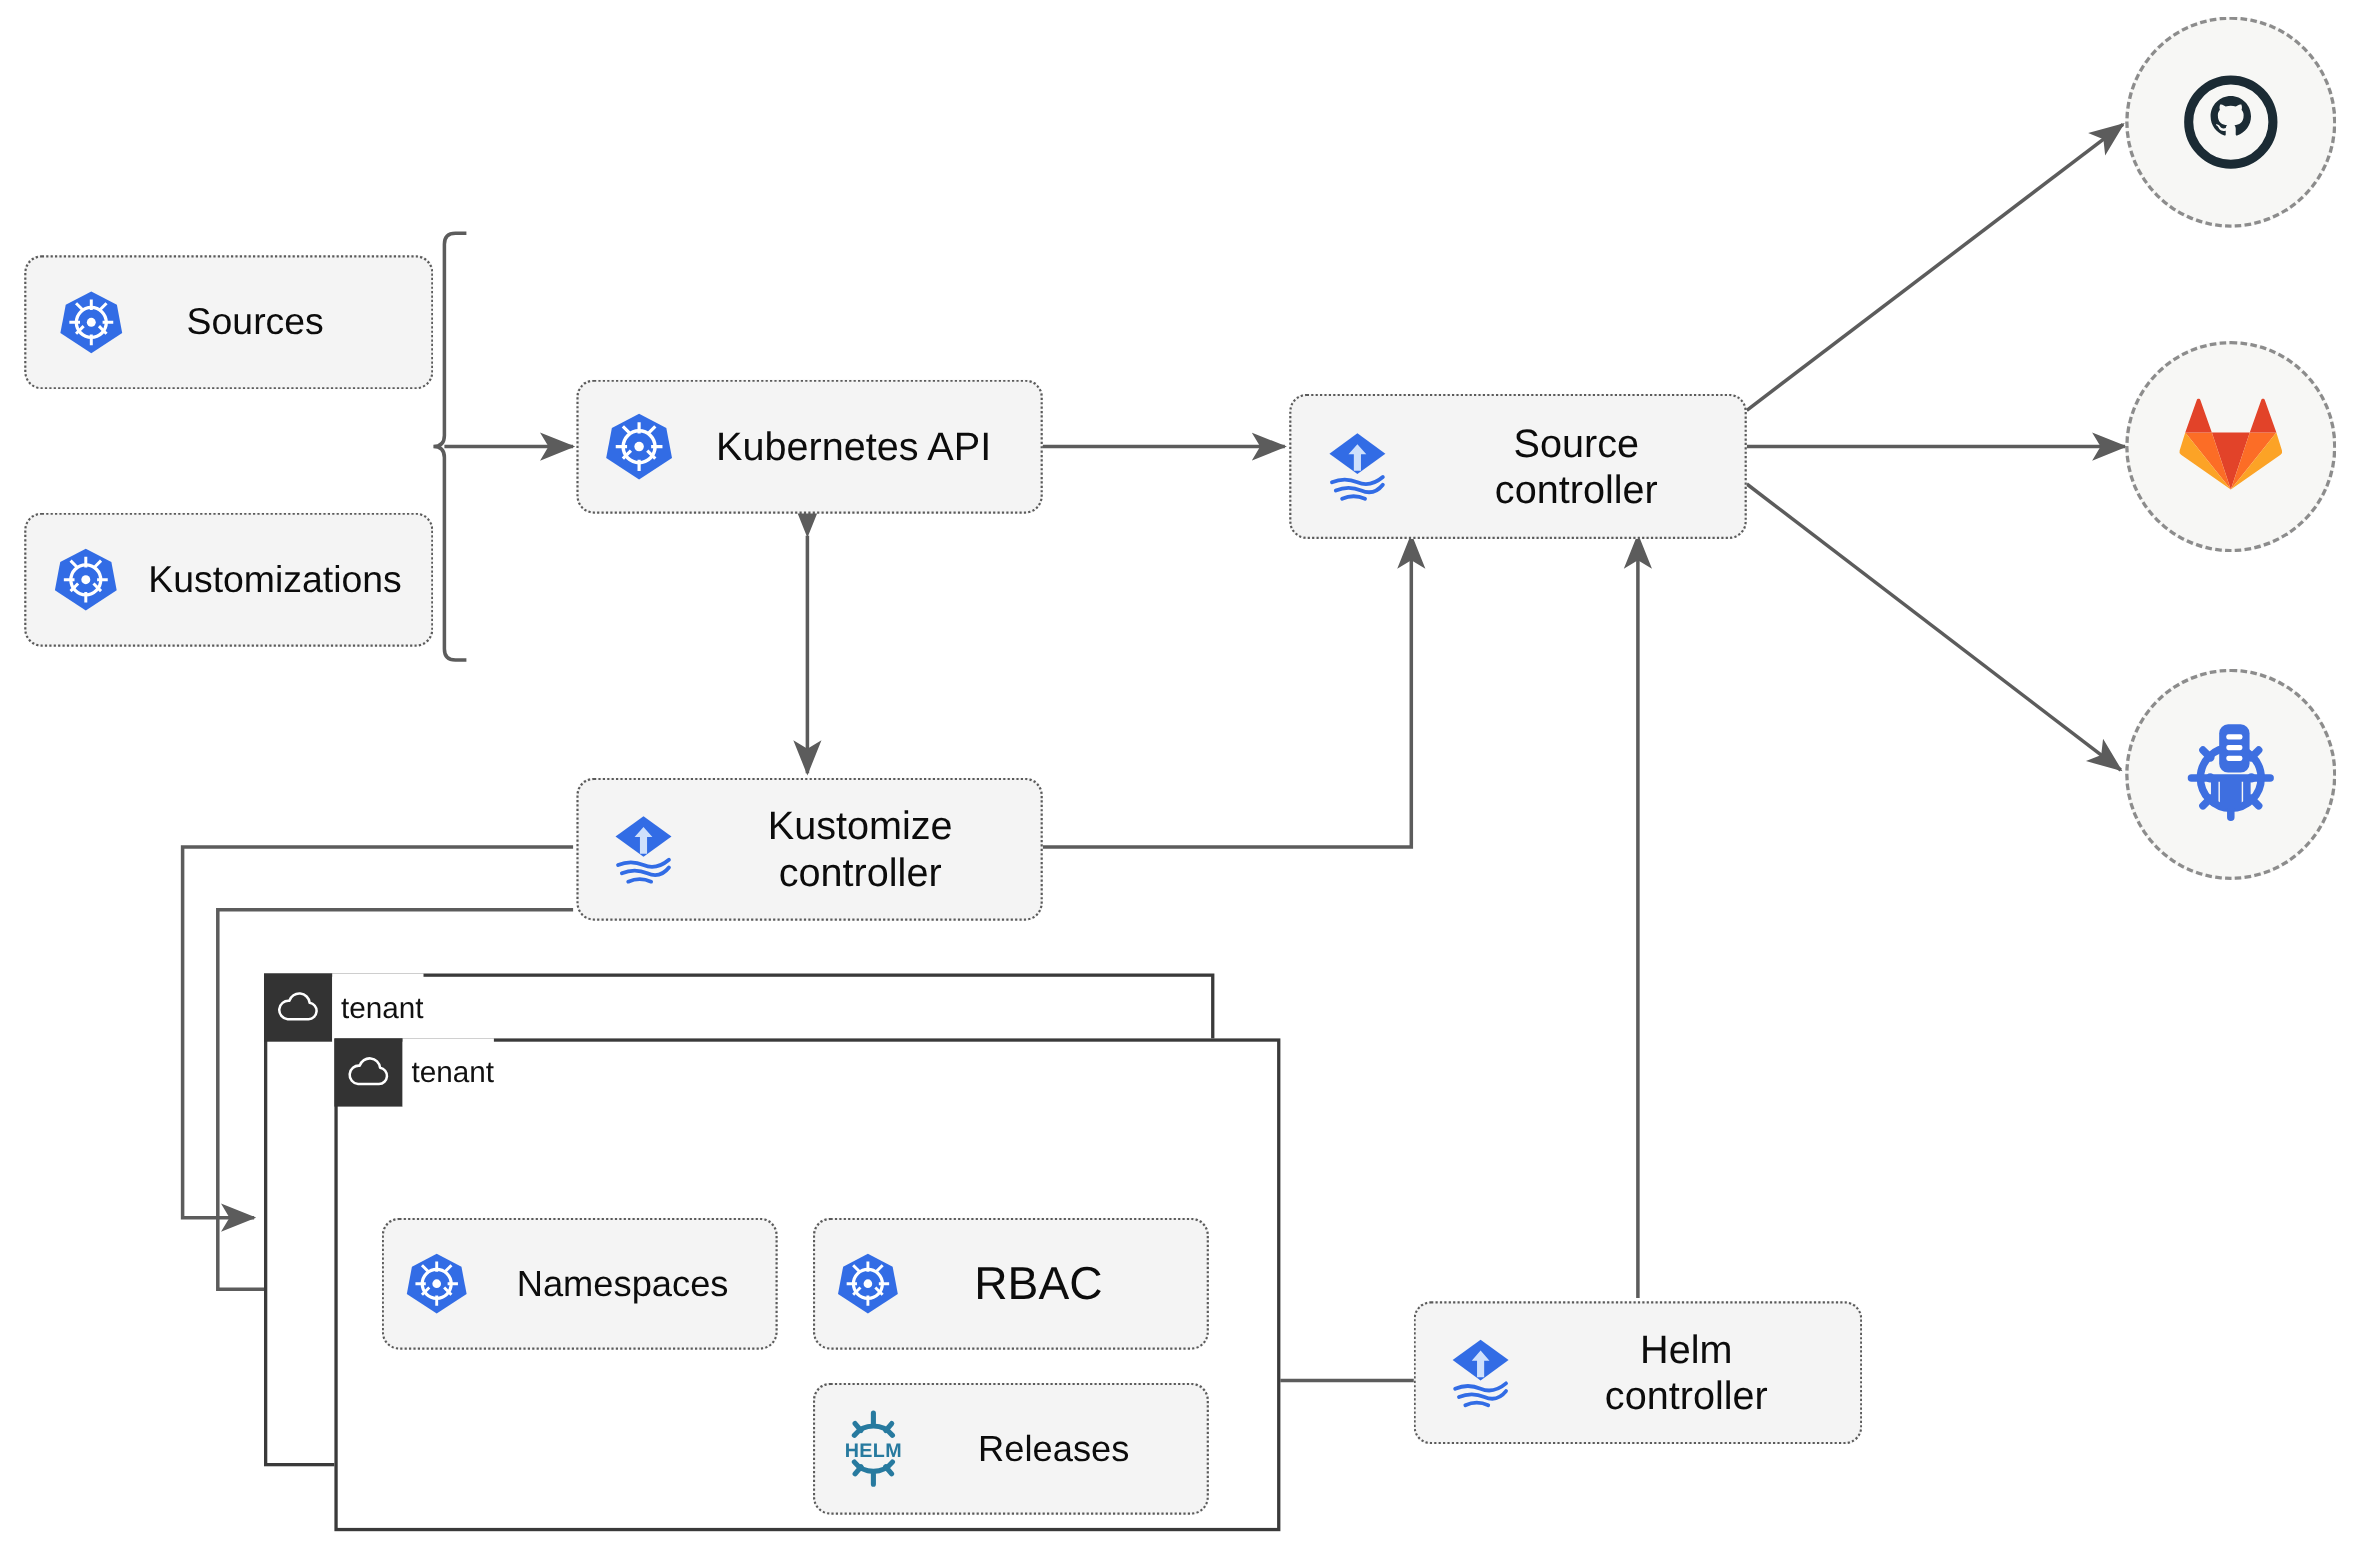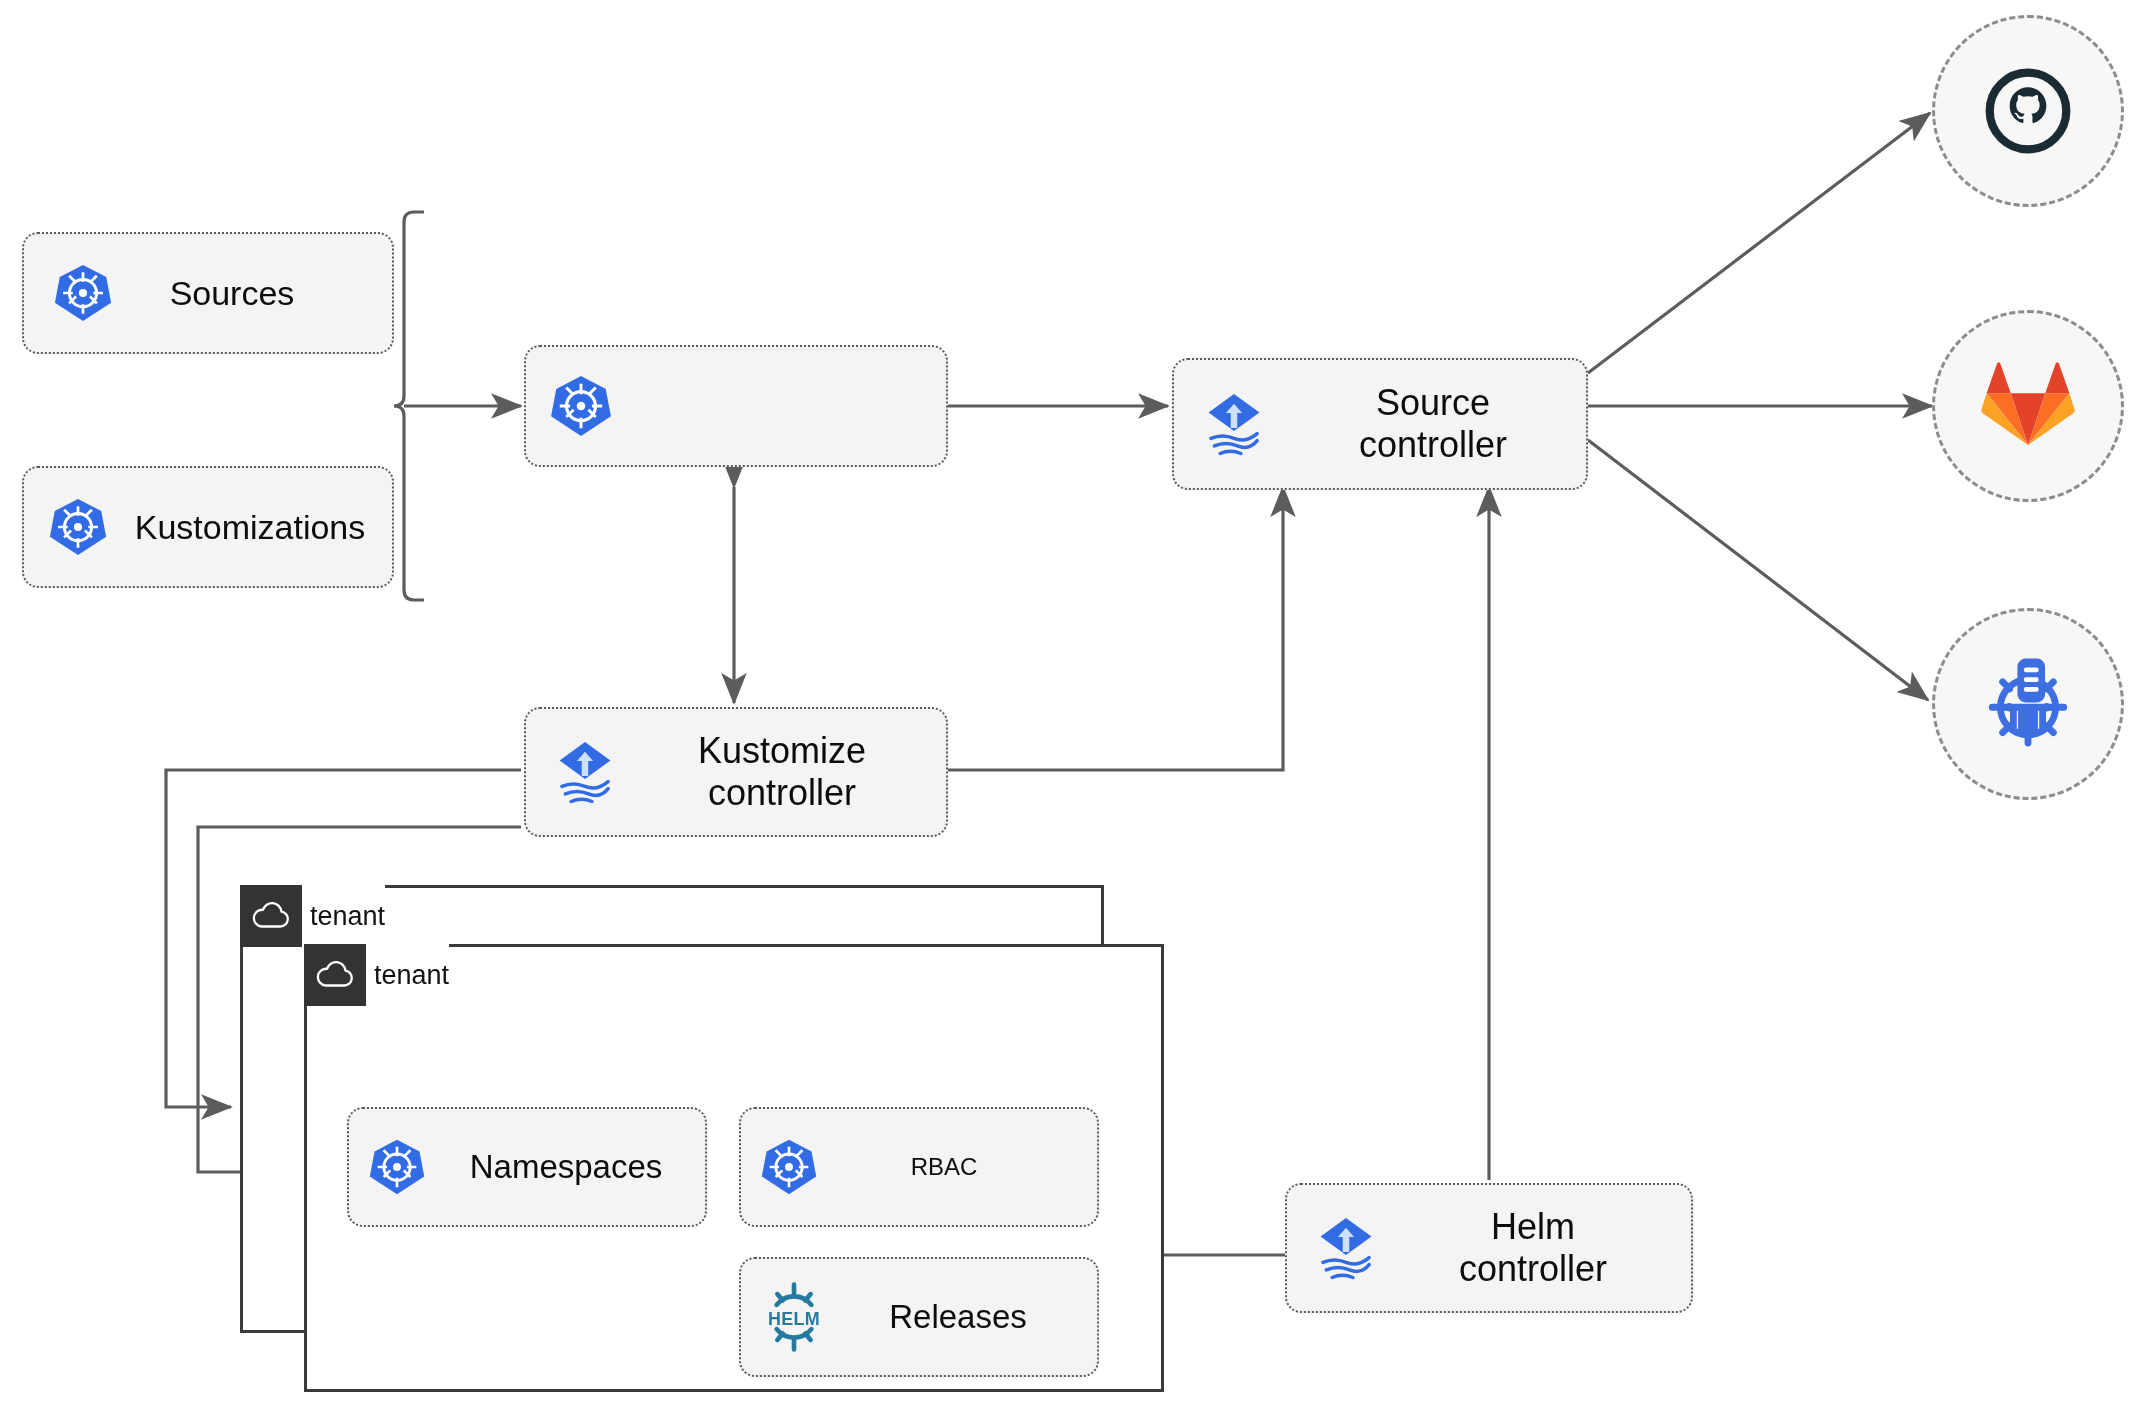--- a/index.html
+++ b/index.html
@@ -104,20 +104,21 @@
         <g fill="#ffffff">
           <circle cx="32" cy="32" r="4.2"></circle>
           <path d="M30.6 10.5h2.8v10h-2.8zM30.6 43.5h2.8v10h-2.8z"></path>
           <path d="M11.4 30.6h10v2.8h-10zM42.6 30.6h10v2.8h-10z"></path>
           <path d="M16.7 15.1l2-2 7.1 7.1-2 2zM38.2 36.6l2-2 7.1 7.1-2 2z"></path>
           <path d="M45.3 13.1l2 2-7.1 7.1-2-2zM23.8 34.6l2 2-7.1 7.1-2-2z"></path>
           <path d="M32 16.5a15.6 15.6 0 100 31.2 15.6 15.6 0 000-31.2zm0 3.1a12.5 12.5 0 110 25 12.5 12.5 0 010-25z"></path>
         </g>
       </svg>
     </span>
+    <span class="lbl" style="font-size:36px;padding-right:30px">Kubernetes API</span>
   </div>
 
   <div class="card" style="left:1172px;top:358px;width:416px;height:132px;gap:20px;">
     <span class="ic" style="width:120px">
       <svg class="flux" width="74" height="74" viewBox="0 0 64 64">
         <path d="M32 6 54 22 32 38 10 22Z" fill="#326CE5"></path>
         <path d="M32 14.5l7 8h-4.2v13h-5.6v-13H25Z" fill="#cfe0fb"></path>
         <g stroke="#326CE5" stroke-width="3" fill="none" stroke-linecap="round">
           <path d="M12 44.5q10-4.2 20 0t20-4.2"></path>
           <path d="M15 51q10-4.2 20 0t17-4.6"></path>
@@ -251,21 +252,21 @@
           <g fill="#ffffff">
             <circle cx="32" cy="32" r="4.2"></circle>
             <path d="M30.6 10.5h2.8v10h-2.8zM30.6 43.5h2.8v10h-2.8z"></path>
             <path d="M11.4 30.6h10v2.8h-10zM42.6 30.6h10v2.8h-10z"></path>
             <path d="M16.7 15.1l2-2 7.1 7.1-2 2zM38.2 36.6l2-2 7.1 7.1-2 2z"></path>
             <path d="M45.3 13.1l2 2-7.1 7.1-2-2zM23.8 34.6l2 2-7.1 7.1-2-2z"></path>
             <path d="M32 16.5a15.6 15.6 0 100 31.2 15.6 15.6 0 000-31.2zm0 3.1a12.5 12.5 0 110 25 12.5 12.5 0 010-25z"></path>
           </g>
         </svg>
       </span>
-      <span class="lbl" style="font-size:24px;padding-right:46px">RBAC</span>
+      <span class="lbl" style="font-size:42px;padding-right:46px">RBAC</span>
     </div>
 
 
     <div class="card" style="left:432px;top:310px;width:360px;height:120px;">
       <span class="ic" style="width:106px">
         <svg class="helm" width="74" height="74" viewBox="0 0 64 64">
           <g stroke="#277A9F" stroke-width="4" fill="none" stroke-linecap="round">
             <path d="M17 21.5a19 19 0 0130 0"></path>
             <path d="M17 42.5a19 19 0 0030 0"></path>
             <path d="M32 4v8M32 52v8"></path>

